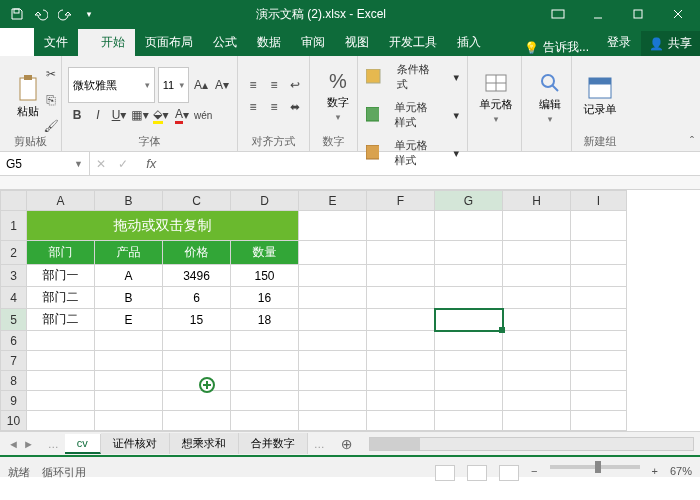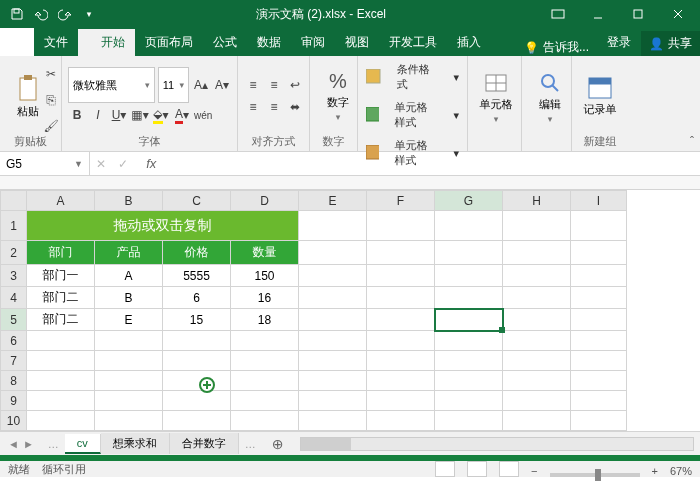--- a/index.html
+++ b/index.html
@@ -55,21 +55,21 @@
   .cursor-plus { position:absolute; left:198px; top:186px; width:18px; height:18px; }
   
   .sheets { height:24px; border-top:1px solid #d4d4d4; display:flex; align-items:center; font-size:11px; background:#f1f1f1;}
   .snav { display:flex; gap:4px; padding:0 8px; color:#888;}
   .sheet { padding:3px 12px; border-right:1px solid #d4d4d4; cursor:pointer; background:#e6e6e6;}
   .sheet.active { background:#fff; border-bottom:2px solid #0e6b3a; color:#0e6b3a;}
   .addsheet { padding:0 10px; color:#666; font-size:14px;}
   .sheets .hsb { flex:1; margin:0 6px; height:14px; background:#e8e8e8; border:1px solid #ccc; position:relative;}
   .sheets .hsb::before { content:""; position:absolute; left:0; top:0; width:50px; height:100%; background:#cfcfcf;}
   
-  .status { height:22px; background:#f1f1f1; border-top:6px solid #15803d; display:flex; align-items:flex-end; font-size:11px; color:#555; padding:0 8px; gap:12px;}
+  .status { height:22px; background:#f1f1f1; border-top:2px solid #15803d; display:flex; align-items:flex-start; font-size:11px; color:#555; padding:8px 8px; gap:12px;}
   .status .sp { flex:1;}
   .zoom-slider { width:90px; height:4px; background:#ccc; position:relative;}
   .zoom-slider::before { content:""; position:absolute; left:50%; top:-4px; width:6px; height:12px; background:#888;}
   .viewbtn { width:20px; height:16px; border:1px solid #ccc; background:#fff; cursor:pointer;}
   .collapse { position:absolute; right:6px; bottom:2px; font-size:12px; color:#666; cursor:pointer;}
 </style>
 </head>
 <body>
 
 <div class="titlebar">
@@ -337,21 +337,21 @@
           <td></td>
           <td></td>
           <td></td>
           <td></td>
           <td></td>
         </tr>
         <tr style="height:22px">
           <th class="rowh">3</th>
           <td class="data">部门一</td>
           <td class="data">A</td>
-          <td class="data">5555</td>
+          <td class="data">3496</td>
           <td class="data">150</td>
           <td class=""></td>
           <td class=""></td>
           <td class=""></td>
           <td class=""></td>
           <td class=""></td>
         </tr>
         <tr style="height:22px">
           <th class="rowh">4</th>
           <td class="data">部门二</td>
@@ -445,20 +445,21 @@
     </svg>
 </div>
 
 <div class="sheets">
   <div class="snav">
     <span>◄</span>
     <span>►</span>
   </div>
   <span style="padding:0 6px;color:#999">…</span>
   <div class="sheet active">cv</div>
+  <div class="sheet">证件核对</div>
   <div class="sheet">想乘求和</div>
   <div class="sheet">合并数字</div>
   <span style="padding:0 6px;color:#999">…</span>
   <span class="addsheet">⊕</span>
   <div class="hsb"></div>
 </div>
 
 <div class="status">
   <span>就绪</span>
   <span>循环引用</span>

